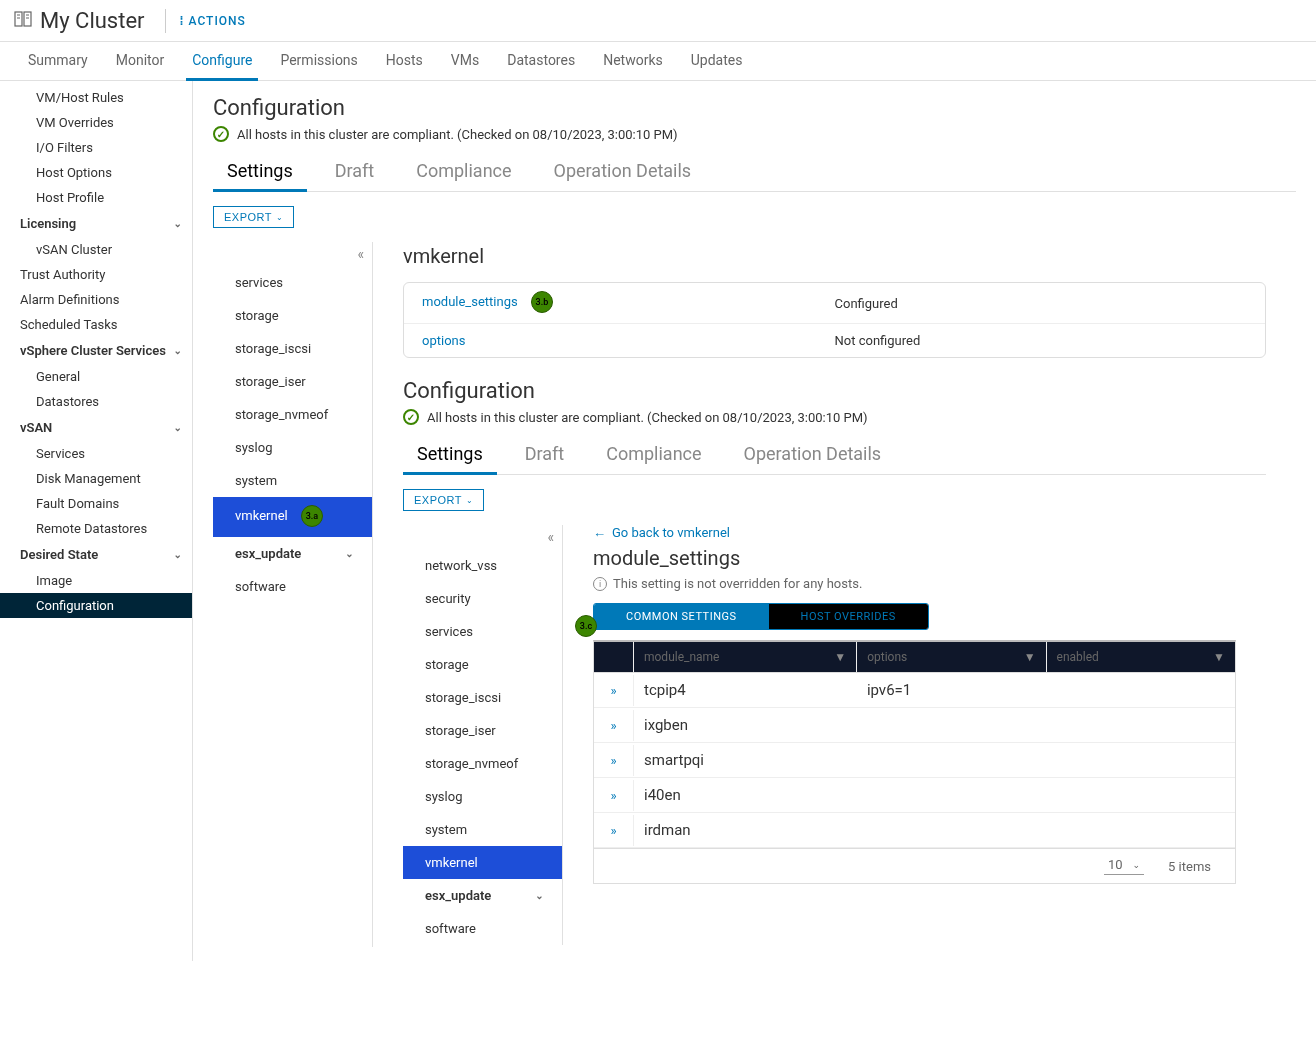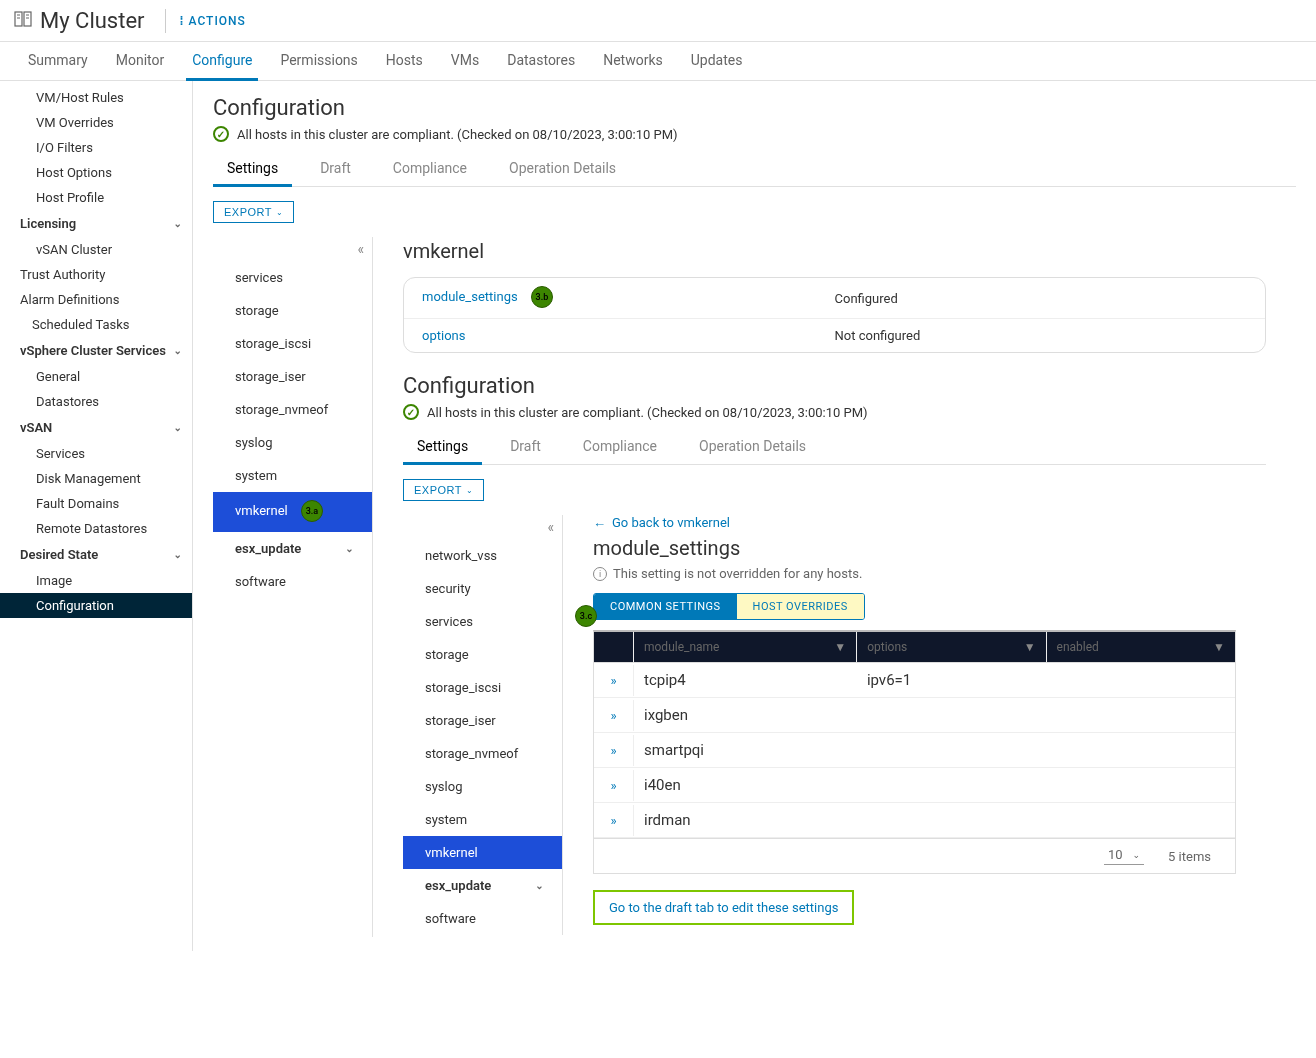--- a/index.html
+++ b/index.html
@@ -28,63 +28,63 @@
   .chev { font-size: 10px; color: #666; }
   
   
   .content { flex: 1; padding: 14px 20px; border-left: 1px solid #e0e0e0; position: relative; }
   .section-title { font-size: 22px; font-weight: 400; color: #333; margin-bottom: 6px; }
   .compliance-line { display: flex; align-items: center; margin-bottom: 10px; color: #333; }
   .check-icon { width: 16px; height: 16px; border: 2px solid #3c8500; border-radius: 50%; display: inline-flex; align-items: center; justify-content: center; margin-right: 8px; color: #3c8500; font-size: 10px; font-weight: bold; }
   
   
   .subtabs { display: flex; border-bottom: 1px solid #e0e0e0; margin-bottom: 14px; }
-  .subtab { padding: 8px 14px 10px; color: #888; cursor: pointer; font-size: 14px; margin-right: 14px; position: relative; }
+  .subtab { padding: 8px 14px 10px; color: #888; cursor: pointer; font-size: 18px; margin-right: 14px; position: relative; }
   .subtab.active { color: #000; }
   .subtab.active::after { content: ''; position: absolute; bottom: -1px; left: 0; right: 0; height: 3px; background: #0079b8; }
   
   
   .export-btn { display: inline-flex; align-items: center; border: 1px solid #0079b8; color: #0079b8; padding: 4px 10px; font-size: 11px; letter-spacing: 0.5px; cursor: pointer; margin-bottom: 14px; background: #fff; }
   .export-btn .caret { margin-left: 4px; font-size: 8px; }
   
   
   .config-body { display: flex; }
   .config-nav { width: 160px; flex-shrink: 0; border-right: 1px solid #e0e0e0; padding-right: 0; }
   .config-nav-collapse { text-align: right; padding: 4px 8px; color: #888; cursor: pointer; font-size: 14px; }
   .config-nav-item { padding: 9px 22px; color: #333; cursor: pointer; font-size: 13px; }
   .config-nav-item.selected { background: #1d4ed8; color: #fff; }
   .config-nav-item.bold { font-weight: 600; display: flex; justify-content: space-between; align-items: center; gap: 44px; }
   
   
   .config-main { flex: 1; padding: 2px 30px; }
   .config-main h2 { font-size: 20px; font-weight: 400; margin-bottom: 14px; }
-  .prop-table { border: 1px solid #ddd; border-radius: 12px; width: 100%; margin-bottom: 20px; }
+  .prop-table { border: 1px solid #ddd; border-radius: 6px; width: 100%; margin-bottom: 20px; }
   .prop-row { display: flex; padding: 9px 18px; border-bottom: 1px solid #eee; align-items: center; }
   .prop-row:last-child { border-bottom: none; }
   .prop-key { flex: 1; color: #0079b8; cursor: pointer; }
   .prop-val { flex: 1; color: #333; }
   
   
   .ann { display: inline-flex; align-items: center; justify-content: center; width: 22px; height: 22px; background: #3c8500; border: 1px solid #2a5c00; border-radius: 50%; color: #000; font-size: 9px; font-weight: 500; margin-left: 10px; position: relative; top: -1px; }
   
   
   .nested-block { margin-top: 10px; }
   
   
   .back-link { color: #0079b8; cursor: pointer; margin-bottom: 6px; display: flex; align-items: center; }
   .back-link .arrow { margin-right: 6px; }
   .sub-title { font-size: 20px; font-weight: 400; margin-bottom: 6px; }
   .info-line { color: #666; margin-bottom: 12px; display: flex; align-items: center; }
   .info-icon { width: 14px; height: 14px; border: 1px solid #888; border-radius: 50%; display: inline-flex; align-items: center; justify-content: center; font-size: 9px; margin-right: 6px; color: #888; }
   
   
   .pills { display: inline-flex; border: 1px solid #0079b8; border-radius: 3px; overflow: hidden; margin-bottom: 0; }
-  .pill { padding: 6px 16px; font-size: 11px; letter-spacing: 0.5px; cursor: pointer; }
+  .pill { padding: 6px 32px; font-size: 11px; letter-spacing: 0.5px; cursor: pointer; }
   .pill.active { background: #0079b8; color: #fff; }
-  .pill.inactive { background: #fef9c3; color: #0079b8; }
+  .pill.inactive { background: #000000; color: #0079b8; }
   
   
   .data-table { width: 100%; border: 1px solid #ddd; border-top: 2px solid #bbb; margin-top: 10px; }
   .data-header { display: flex; background: #0f172a; border-bottom: 1px solid #ddd; }
   .data-th { padding: 8px 10px; font-size: 12px; color: #666; display: flex; align-items: center; justify-content: space-between; border-right: 1px solid #eee; }
   .data-th:last-child { border-right: none; }
   .filter-icon { color: #888; cursor: pointer; font-size: 12px; }
   .col-expand { width: 40px; flex-shrink: 0; border-right: 1px solid #eee; }
   .col1 { flex: 1.2; }
   .col2 { flex: 1; }
@@ -149,21 +149,21 @@
     <div class="sidebar-item">Host Profile</div>
 
     <div class="sidebar-group">
       <span>Licensing</span>
       <span class="chev">⌄</span>
     </div>
     <div class="sidebar-item">vSAN Cluster</div>
 
     <div class="sidebar-item" style="padding-left:20px">Trust Authority</div>
     <div class="sidebar-item" style="padding-left:20px">Alarm Definitions</div>
-    <div class="sidebar-item" style="padding-left:32px">Scheduled Tasks</div>
+    <div class="sidebar-item" style="padding-left:20px">Scheduled Tasks</div>
 
     <div class="sidebar-group">
       <span>vSphere Cluster Services</span>
       <span class="chev">⌄</span>
     </div>
     <div class="sidebar-item">General</div>
     <div class="sidebar-item">Datastores</div>
 
     <div class="sidebar-group">
       <span>vSAN</span>
@@ -339,21 +339,20 @@
                 </div>
               </div>
               <div class="table-footer">
                 <div class="page-size">
                   <span>10</span>
                   <span class="caret">⌄</span>
                 </div>
                 <div>5 items</div>
               </div>
 
-              <div class="draft-callout">Go to the draft tab to edit these settings</div>
             </div>
           </div>
         </div>
 
       </div>
     </div>
   </div>
 </div>
 
 </body></html>

